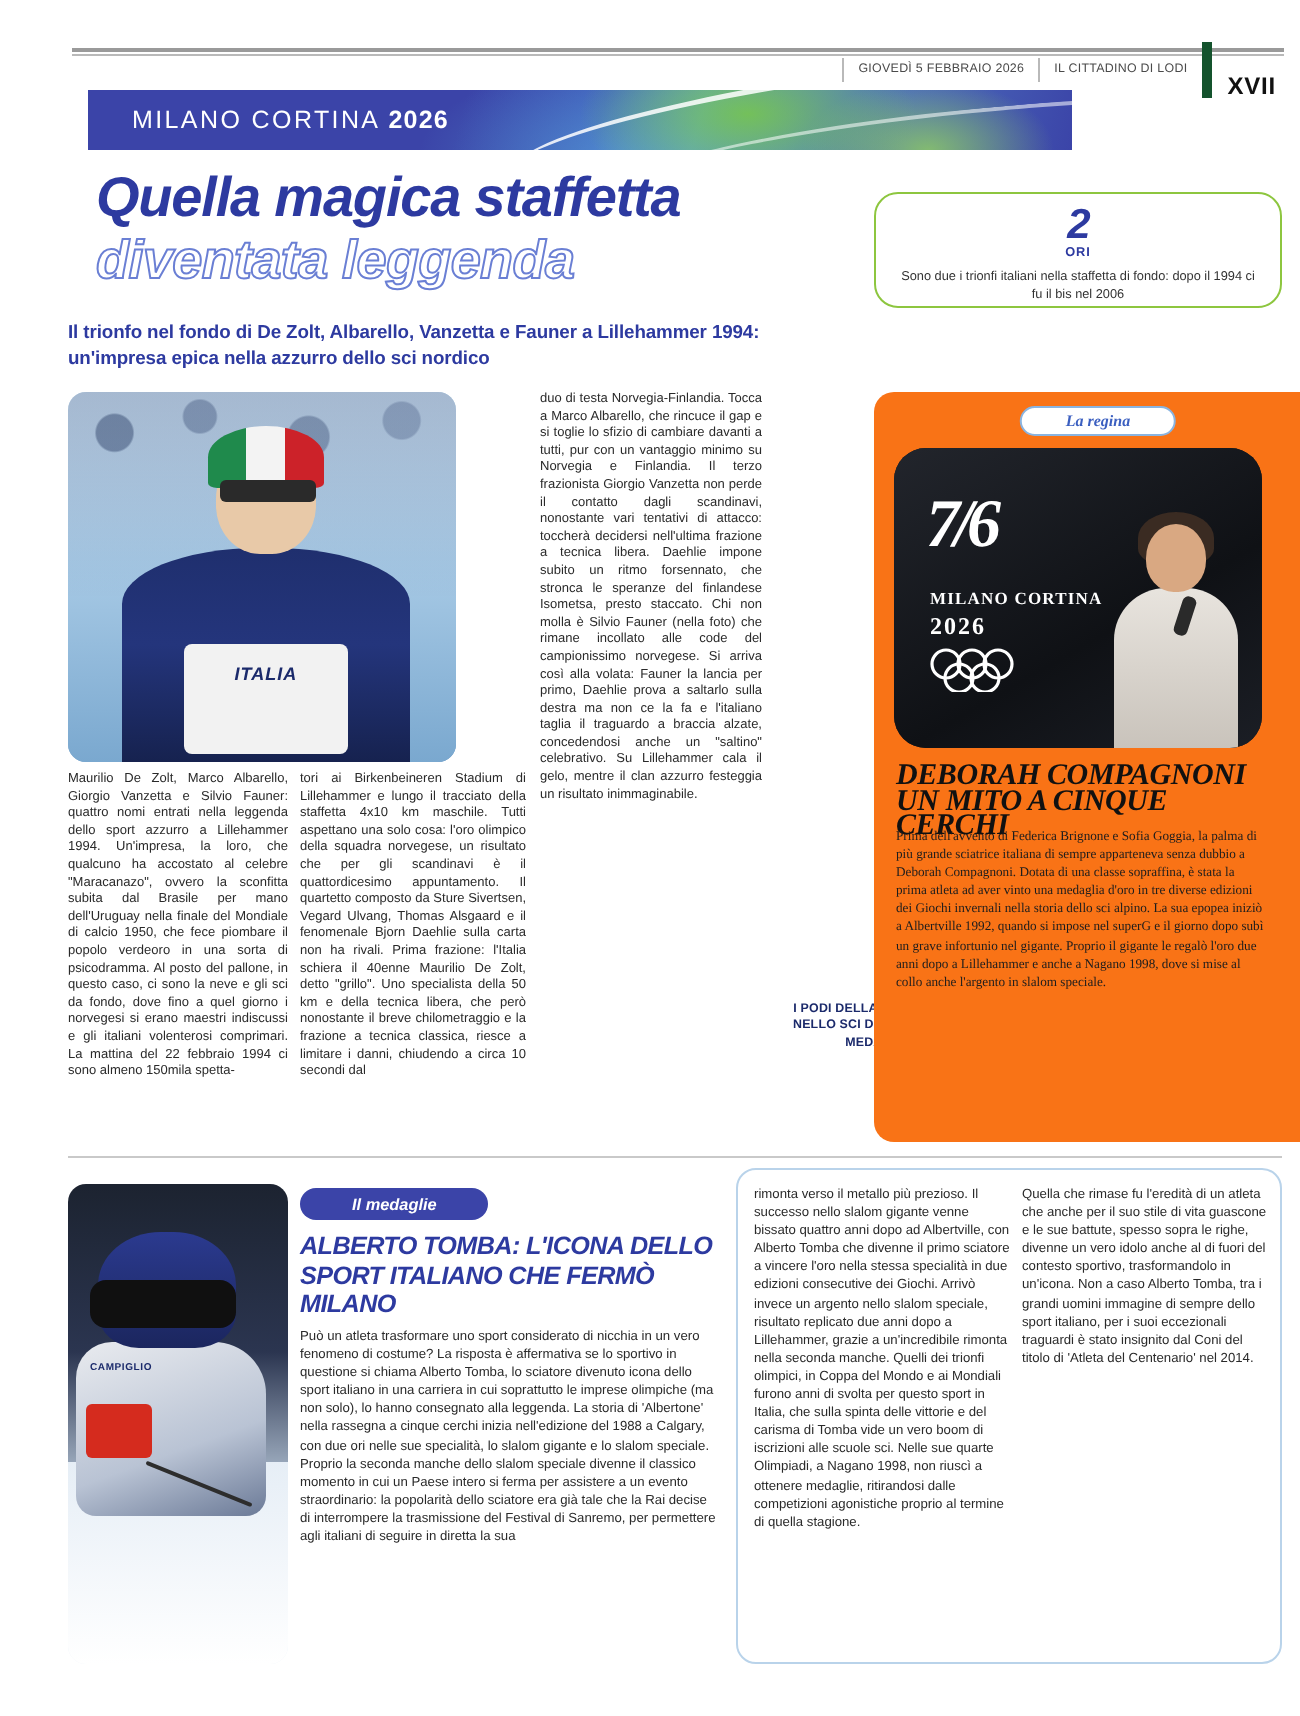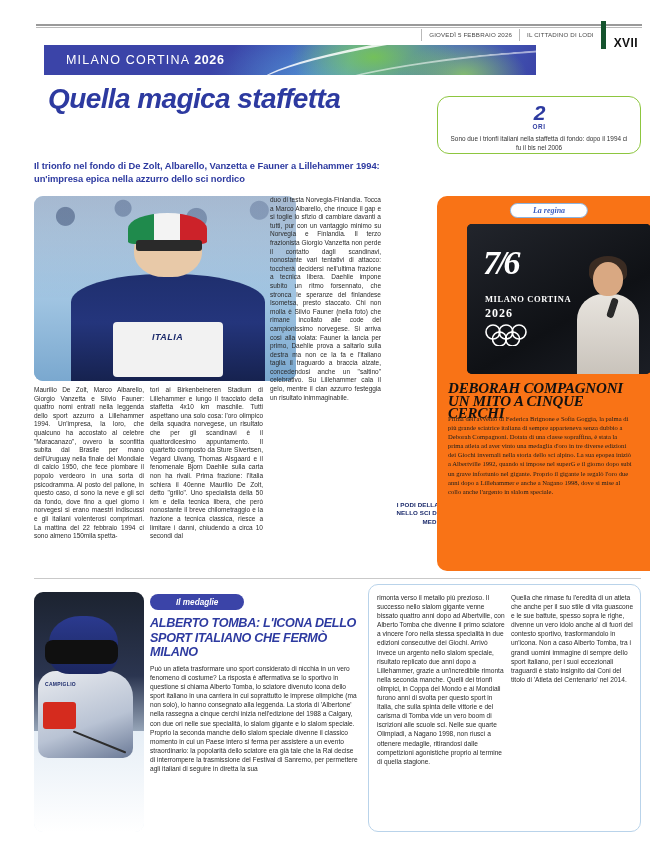--- a/index.html
+++ b/index.html
@@ -107,21 +107,21 @@
     font-size:6.4px; font-weight:bold; color:#2d3aa0;
     letter-spacing:.5px; margin-top:-1px;
   }
   .stat-desc {
     font-size:6.4px; color:#333; line-height:9px; margin-top:4px;
     padding:0 10px;
   }
 
   
   .photo-main {
-    position:absolute; left:34px; top:196px; width:262px; height:185px;
+    position:absolute; left:34px; top:196px; width:194px; height:185px;
     border-radius:9px; overflow:hidden;
     background:linear-gradient(160deg,#cfe3f2 0%,#9ec4e2 40%,#5f8fc0 100%);
   }
   .pm-sky { position:absolute; inset:0;
     background:linear-gradient(180deg,#d9e9f5 0%,#a9cbe6 45%,#7aa8cf 100%); }
   .pm-crowd { position:absolute; left:0; top:0; width:100%; height:55%;
     background:
       radial-gradient(circle at 12% 20%, rgba(40,60,100,.45) 0 9px, transparent 10px),
       radial-gradient(circle at 34% 12%, rgba(60,80,120,.4) 0 8px, transparent 9px),
       radial-gradient(circle at 62% 22%, rgba(50,70,110,.38) 0 10px, transparent 11px),
@@ -172,21 +172,21 @@
   }
   .pill {
     position:absolute; left:50%; transform:translateX(-50%); top:7px;
     height:15px; padding:0 22px;
     display:flex; align-items:center; justify-content:center;
     background:#fff; border:1.2px solid #8ab4e0; border-radius:10px;
     color:#3b5fc0; font-size:8px; font-weight:bold; font-style:italic;
   }
   .regina-photo {
     position:absolute; left:10px; top:28px; width:184px; height:150px;
-    border-radius:5px; overflow:hidden; background:#15171c;margin-left:20px;
+    border-radius:16px; overflow:hidden; background:#15171c;
   }
   .rp-bg { position:absolute; inset:0;
     background:linear-gradient(150deg,#22252c 0%,#0f1115 60%,#1b1e25 100%); }
   .rp-logo { position:absolute; left:16px; top:12px; width:105px; height:60px;
     color:#fff; font-size:34px; font-weight:bold; font-style:italic;
     letter-spacing:-3px; line-height:54px; }
   .rp-sub { position:absolute; left:18px; top:70px; color:#fff;
     font-size:8.5px; font-weight:bold; letter-spacing:.6px; }
   .rp-yr { position:absolute; left:18px; top:82px; color:#fff;
     font-size:12px; font-weight:bold; letter-spacing:1px; }
@@ -282,20 +282,21 @@
   <div class="banner-swoosh"></div>
   <div class="banner-swoosh2"></div>
   <div class="banner-logo">
     <span>MILANO CORTINA</span>
     <span class="yr">2026</span>
   </div>
 </div>
 
 <div class="headline-wrap">
   <div class="headline-1">Quella magica staffetta</div>
+  <div class="headline-2">diventata leggenda</div>
 </div>
 <div class="standfirst">Il trionfo nel fondo di De Zolt, Albarello, Vanzetta e Fauner a Lillehammer 1994: un'impresa epica nella azzurro dello sci nordico</div>
 
 <div class="stat-box">
   <div class="stat-num">2</div>
   <div class="stat-label">ORI</div>
   <div class="stat-desc">Sono due i trionfi italiani nella staffetta di fondo: dopo il 1994 ci fu il bis nel 2006</div>
 </div>
 
 <div class="photo-main">

